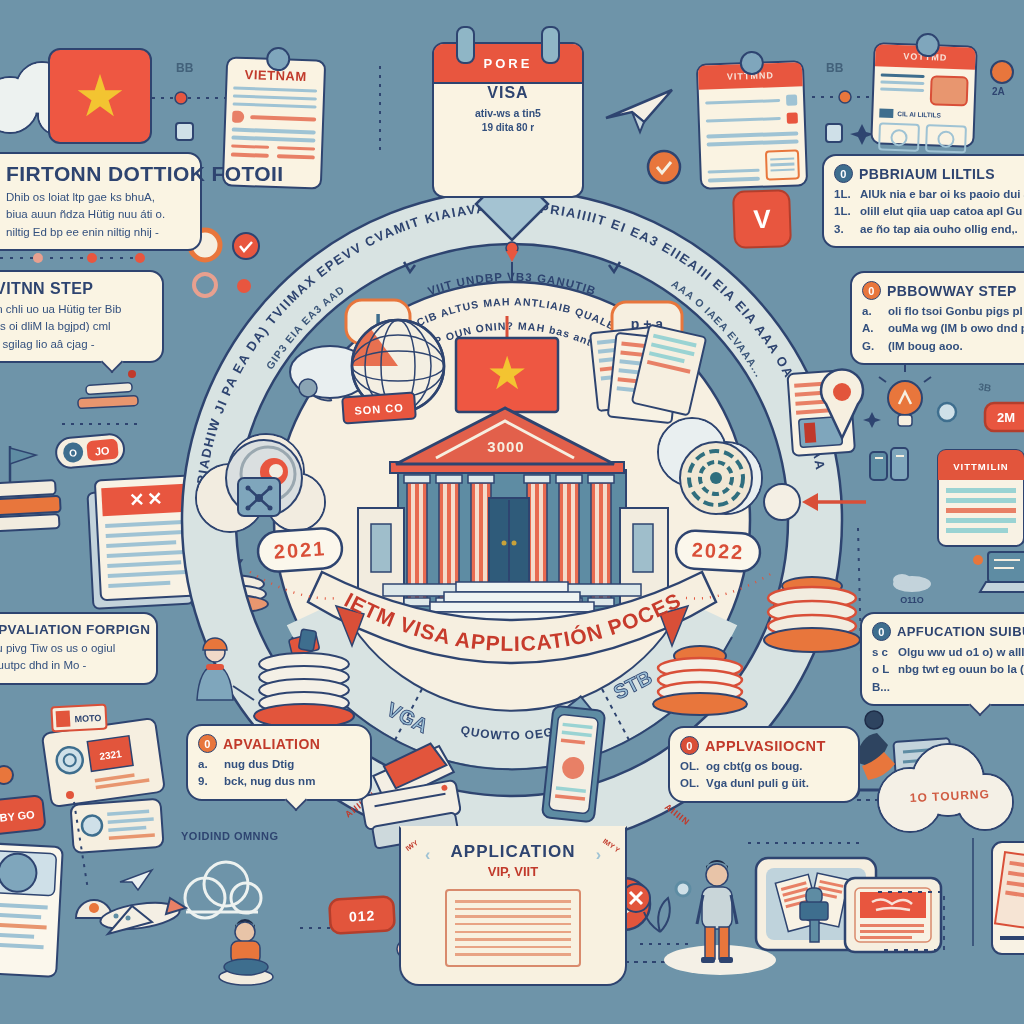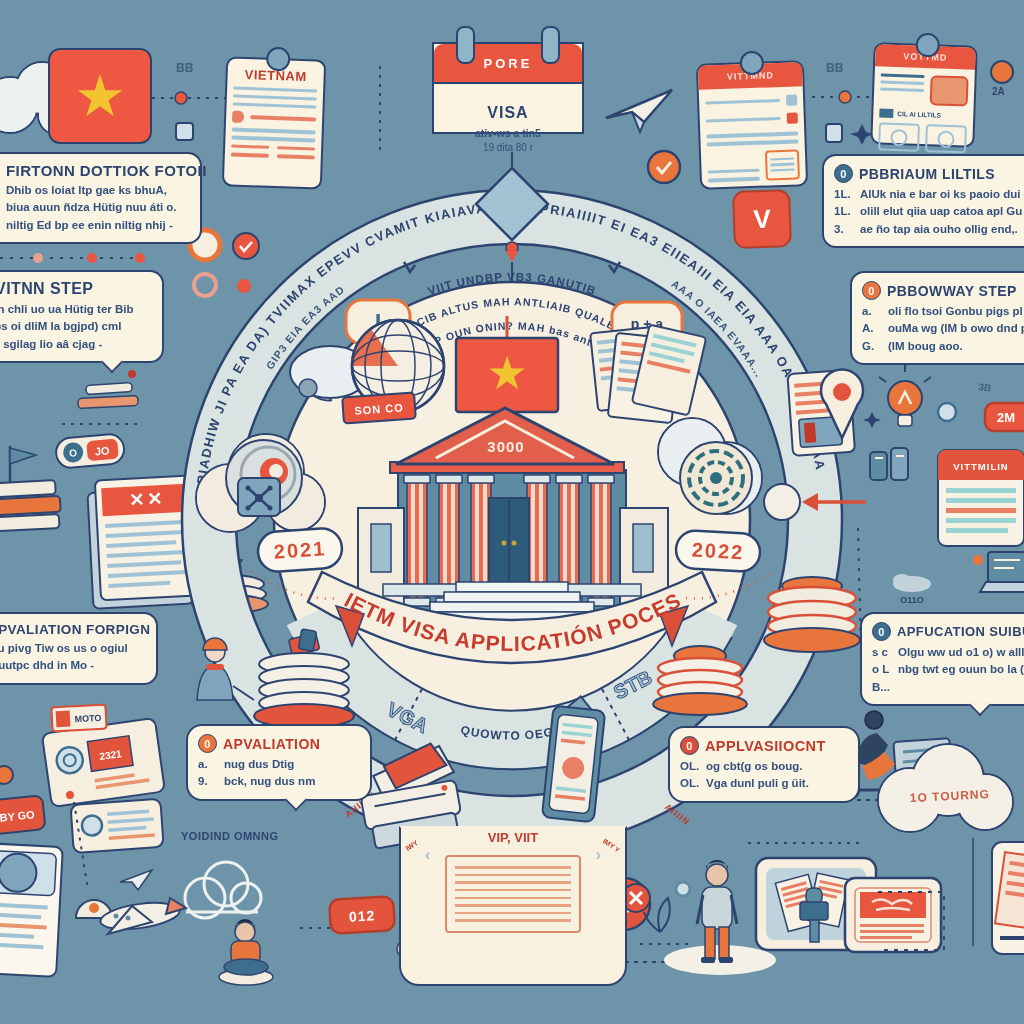--- a/index.html
+++ b/index.html
@@ -10,21 +10,21 @@
 
   
   .blk{position:absolute;background:#FAF4E3;border:2.5px solid #2E4470;
     border-radius:14px;padding:8px 10px;color:#33507E;z-index:5;box-sizing:border-box}
   .bt{display:flex;align-items:center;gap:6px;font-weight:bold;color:#2E4470;
     font-size:14px;letter-spacing:.4px;margin-bottom:3px;white-space:nowrap}
   .bt.red{color:#C13A2B}
   .bdg{width:17px;height:17px;border-radius:50%;color:#fff;font-size:11px;font-weight:bold;
     display:flex;align-items:center;justify-content:center;flex:0 0 17px;border:1.5px solid #2E4470}
   .bdg.blue{background:#3E6E8E}.bdg.orange{background:#E8763C}.bdg.red{background:#D94F38}
-  .bl1{font-size:11.5px;font-weight:bold;line-height:1.5;white-space:nowrap}
+  .bl1{font-size:11.5px;font-weight:normal;line-height:1.5;white-space:nowrap}
   .it{display:flex;gap:6px;font-size:11.5px;font-weight:bold;line-height:1.5;white-space:nowrap}
   .it .n{min-width:20px}
   .notch{position:absolute;width:14px;height:14px;background:#FAF4E3;
     border-right:2.5px solid #2E4470;border-bottom:2.5px solid #2E4470;transform:rotate(45deg)}
 
   
   .card{position:absolute;background:#FAF3E2;border:2.5px solid #2E4470;border-radius:10px;z-index:4;box-sizing:border-box}
   .clip{position:absolute;top:-13px;left:50%;margin-left:-10px;width:20px;height:20px;
     border-radius:50%;background:#7FA6BC;border:2.5px solid #2E4470}
   .ln{height:3.5px;border-radius:2px;margin:4.5px 6px}
@@ -690,30 +690,30 @@
           <span style="display:block;height:3.5px;background:#E88066;border-radius:2px;margin-bottom:5px"></span>
           <span style="display:block;height:3.5px;background:#E88066;border-radius:2px"></span>
         </span>
     <span style="flex:1">
           <span style="display:block;height:3.5px;background:#E88066;border-radius:2px;margin-bottom:5px"></span>
           <span style="display:block;height:3.5px;background:#E88066;border-radius:2px"></span>
         </span>
   </div>
 </div>
 
-<div class="card" style="left:432px;top:42px;width:152px;height:92px;border-radius:0">
+<div class="card" style="left:432px;top:42px;width:152px;height:156px;border-radius:12px">
   <div class="cal-pin" style="left:22px"></div>
   <div class="cal-pin" style="right:22px"></div>
   <div style="height:38px;background:#E8563F;border-radius:9px 9px 0 0;display:flex;align-items:center;justify-content:center;border-bottom:2.5px solid #2E4470">
     <span style="color:#fff;font-weight:bold;font-size:13px;letter-spacing:3px">PORE</span>
   </div>
-  <div style="text-align:center;padding-top:20px">
+  <div style="text-align:center;padding-top:0">
     <div style="color:#2E4470;font-weight:bold;font-size:16px;letter-spacing:1px">VISA</div>
     <div style="color:#33507E;font-weight:bold;font-size:10.5px;margin-top:5px">ativ-ws a tin5</div>
-    <div style="color:#33507E;font-weight:normal;font-size:10px;margin-top:3px">19 dita 80 r</div>
+    <div style="color:#33507E;font-weight:bold;font-size:10px;margin-top:3px">19 dita 80 r</div>
   </div>
 </div>
 
 <div class="card" style="left:698px;top:62px;width:108px;height:126px;transform:rotate(-2deg)">
   <div class="clip"></div>
   <div style="height:24px;background:#E8563F;border-radius:7px 7px 0 0;display:flex;align-items:center;justify-content:center">
     <span style="color:#F8E2D8;font-weight:bold;font-size:9px;letter-spacing:1px">VITTMND</span>
   </div>
   <div style="display:flex;align-items:center;gap:6px;margin:8px 6px 0">
     <span style="flex:1;height:3.5px;background:#9FC3D4;border-radius:2px"></span>
@@ -764,21 +764,21 @@
         </span>
   </div>
 </div>
 
 <div style="position:absolute;left:733px;top:190px;width:54px;height:54px;background:#E8563F;border:2.5px solid #B33E2C;
   border-radius:12px;display:flex;align-items:center;justify-content:center;z-index:4;transform:rotate(-2deg)">
   <span style="color:#fff;font-weight:bold;font-size:26px">V</span>
 </div>
 
 <div class="blk" style="left:-20px;top:152px;width:222px;padding-left:24px">
-  <div class="bt" style="font-size:15px">FIRTONN DOTTIOK FOTOII</div>
+  <div class="bt" style="font-size:21px">FIRTONN DOTTIOK FOTOII</div>
   <div class="bl1">Dhib os loiat ltp gae ks bhuA,</div>
   <div class="bl1">biua auun ñdza Hütig nuu áti o.</div>
   <div class="bl1">niltig Ed bp ee enin niltig nhij -</div>
 </div>
 
 <div class="blk" style="left:-48px;top:270px;width:212px;padding-left:30px">
   <div class="bt" style="font-size:16px">EVITNN STEP</div>
   <div class="bl1">d in chli uo ua Hütig ter Bib</div>
   <div class="bl1">g ps oi dliM la bgjpd) cml</div>
   <div class="bl1">Gn sgilag lio aâ cjag -</div>
@@ -879,20 +879,21 @@
         <span>Vga dunl puli g üit.</span>
       </div>
 </div>
 
 <div style="position:absolute;left:399px;top:826px;width:228px;height:160px;background:#F8F1E0;
   border:2.5px solid #2E4470;border-top-color:#F8F1E0;border-radius:0 0 20px 20px;z-index:4;box-sizing:border-box;text-align:center">
   <span style="position:absolute;left:4px;top:14px;color:#C13A2B;font-size:7px;font-weight:bold;transform:rotate(-35deg)">IWY</span>
   <span style="position:absolute;right:4px;top:14px;color:#C13A2B;font-size:7px;font-weight:bold;transform:rotate(35deg)">IMY Y</span>
   <span style="position:absolute;left:24px;top:18px;color:#9FC3D4;font-weight:bold;font-size:16px">‹</span>
   <span style="position:absolute;right:24px;top:18px;color:#9FC3D4;font-weight:bold;font-size:16px">›</span>
+  <div style="margin-top:14px;color:#2E4470;font-weight:bold;font-size:17px;letter-spacing:1px">APPLICATION</div>
   <div style="color:#C13A2B;font-weight:bold;font-size:13px;margin-top:2px">VIP, VIIT</div>
   <div style="width:136px;height:78px;margin:10px auto 0;border:2px solid #D98A6C;border-radius:4px;
     display:flex;flex-direction:column;justify-content:space-evenly;padding:4px 8px;box-sizing:border-box">
     <span style="height:2.5px;background:#E8A384"></span>
         <span style="height:2.5px;background:#E8A384"></span>
     <span style="height:2.5px;background:#E8A384"></span>
         <span style="height:2.5px;background:#E8A384"></span>
     <span style="height:2.5px;background:#E8A384"></span>
         <span style="height:2.5px;background:#E8A384"></span>
     <span style="height:2.5px;background:#E8A384"></span>

